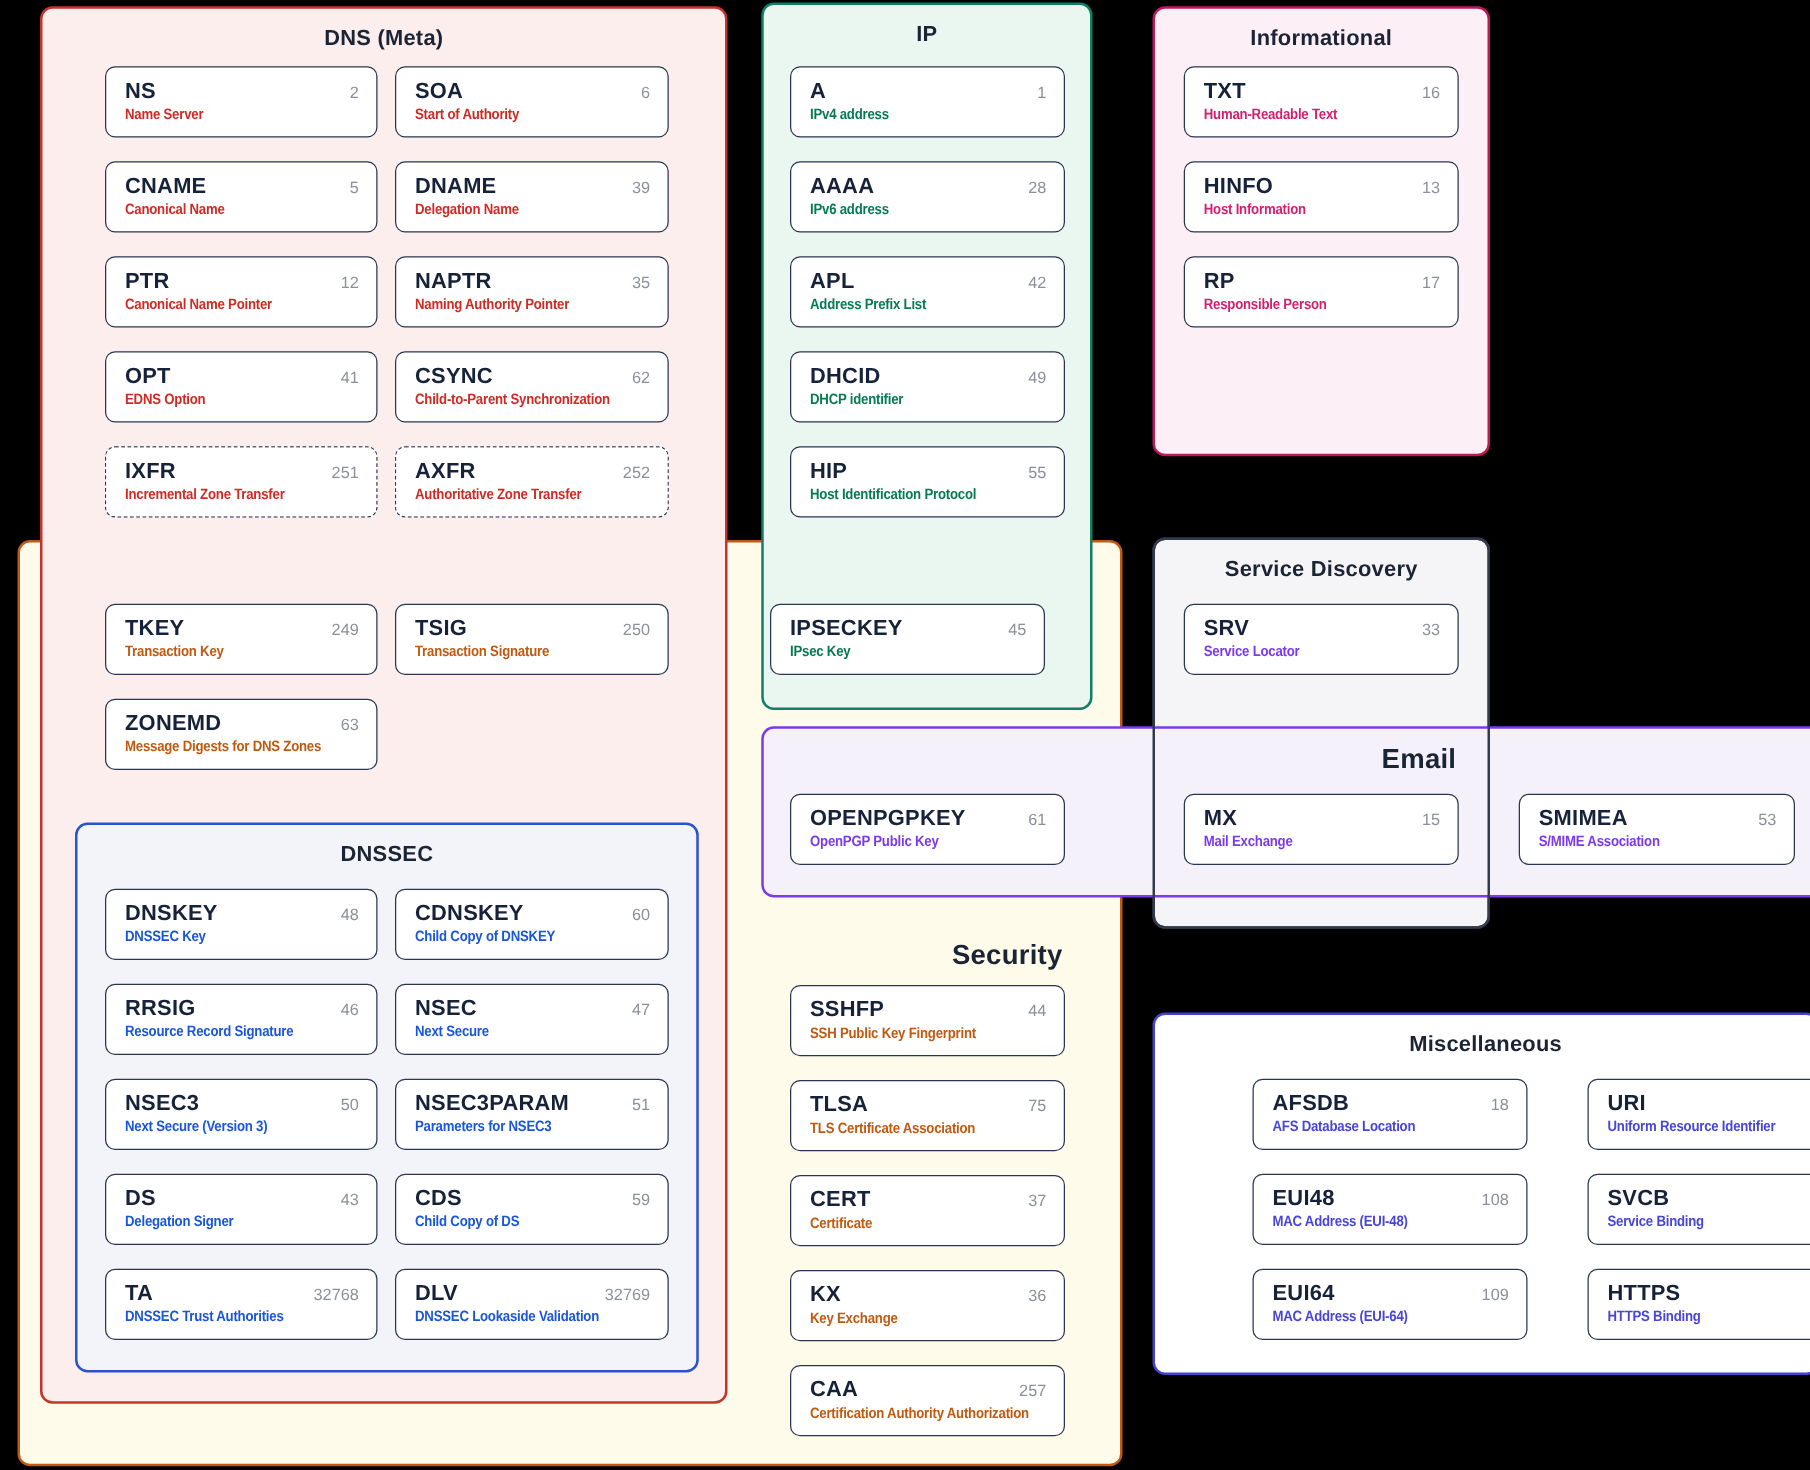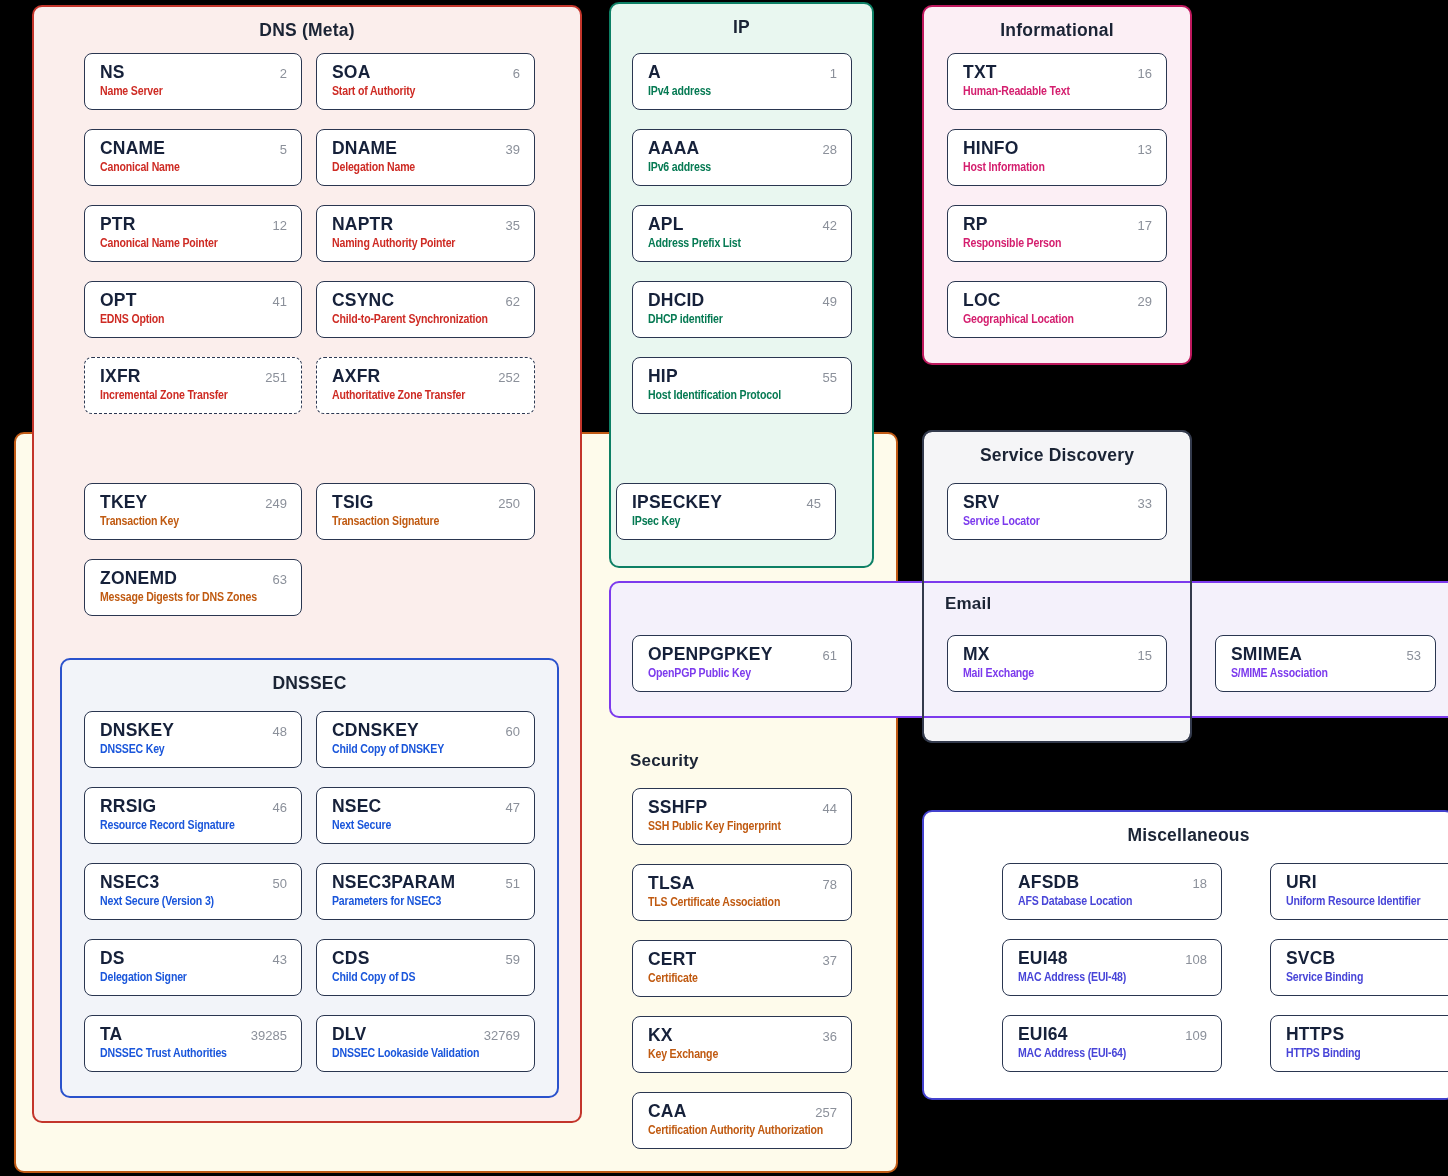--- a/index.html
+++ b/index.html
@@ -4,22 +4,22 @@
 <style>
   html,body{margin:0;padding:0;background:#000;}
   body{width:1448px;height:1176px;position:relative;overflow:hidden;
        font-family:"Liberation Sans",sans-serif;}
   .canvas{position:absolute;left:0;top:0;width:1448px;height:1176px;margin-left:12px;}
 
   
   .sec{position:absolute;box-sizing:border-box;border-radius:10px;}
   .sec-title{position:absolute;left:0;right:0;top:13px;text-align:center;
              font-weight:bold;font-size:17.5px;color:#1B2435;letter-spacing:.2px;}
-  .float-title{position:absolute;width:220px;text-align:left;font-weight:bold;
-               font-size:17px;color:#1B2435;letter-spacing:.2px;z-index:40;}
+  .float-title{position:absolute;width:220px;text-align:right;font-weight:bold;
+               font-size:22px;color:#1B2435;letter-spacing:.2px;z-index:40;}
 
   .sec-security{left:2px;top:432px;width:884px;height:741px;background:#FEFBEB;border:2px solid #C05A15;z-index:1;}
   .sec-dns     {left:20px;top:5px;width:550px;height:1118px;background:#FBEEEC;border:2px solid #C3352B;z-index:2;}
   .sec-ip      {left:597px;top:2px;width:265px;height:566px;background:#E9F7F0;border:2px solid #0D8065;z-index:3;}
   .sec-info    {left:910px;top:5px;width:270px;height:360px;background:#FCEFF5;border:2px solid #BE185D;z-index:3;}
   .sec-sd      {left:910px;top:430px;width:270px;height:313px;background:#F5F5F7;border:2px solid #333A4C;z-index:4;}
   .sec-email   {left:597px;top:581px;width:851px;height:137px;background:#F4F1FB;border:2px solid #7C3AED;z-index:5;}
   .sec-sd-ovl  {left:910px;top:430px;width:270px;height:313px;background:transparent;border:2px solid #333A4C;z-index:6;}
   .sec-dnssec  {left:48px;top:658px;width:499px;height:440px;background:#F2F4F9;border:2px solid #2A52CC;z-index:7;}
   .sec-misc    {left:910px;top:810px;width:533px;height:290px;background:#ffffff;border:2px solid #4341CE;z-index:7;}
@@ -282,27 +282,20 @@
   </div>
 
   <div class="card">
     <div class="card-top">
       <span class="abbr">RP</span>
       <span class="code">17</span>
     </div>
     <div class="desc">Responsible Person</div>
   </div>
 
-  <div class="card">
-    <div class="card-top">
-      <span class="abbr">LOC</span>
-      <span class="code">29</span>
-    </div>
-    <div class="desc">Geographical Location</div>
-  </div>
 </div>
 
   <div class="grid cols1 g-srv theme-email">
   <div class="card">
     <div class="card-top">
       <span class="abbr">SRV</span>
       <span class="code">33</span>
     </div>
     <div class="desc">Service Locator</div>
   </div>
@@ -399,21 +392,21 @@
     <div class="card-top">
       <span class="abbr">CDS</span>
       <span class="code">59</span>
     </div>
     <div class="desc">Child Copy of DS</div>
   </div>
 
   <div class="card">
     <div class="card-top">
       <span class="abbr">TA</span>
-      <span class="code">39285</span>
+      <span class="code">32768</span>
     </div>
     <div class="desc">DNSSEC Trust Authorities</div>
   </div>
 
   <div class="card">
     <div class="card-top">
       <span class="abbr">DLV</span>
       <span class="code">32769</span>
     </div>
     <div class="desc">DNSSEC Lookaside Validation</div>
@@ -425,21 +418,21 @@
     <div class="card-top">
       <span class="abbr">SSHFP</span>
       <span class="code">44</span>
     </div>
     <div class="desc">SSH Public Key Fingerprint</div>
   </div>
 
   <div class="card">
     <div class="card-top">
       <span class="abbr">TLSA</span>
-      <span class="code">78</span>
+      <span class="code">75</span>
     </div>
     <div class="desc">TLS Certificate Association</div>
   </div>
 
   <div class="card">
     <div class="card-top">
       <span class="abbr">CERT</span>
       <span class="code">37</span>
     </div>
     <div class="desc">Certificate</div>

